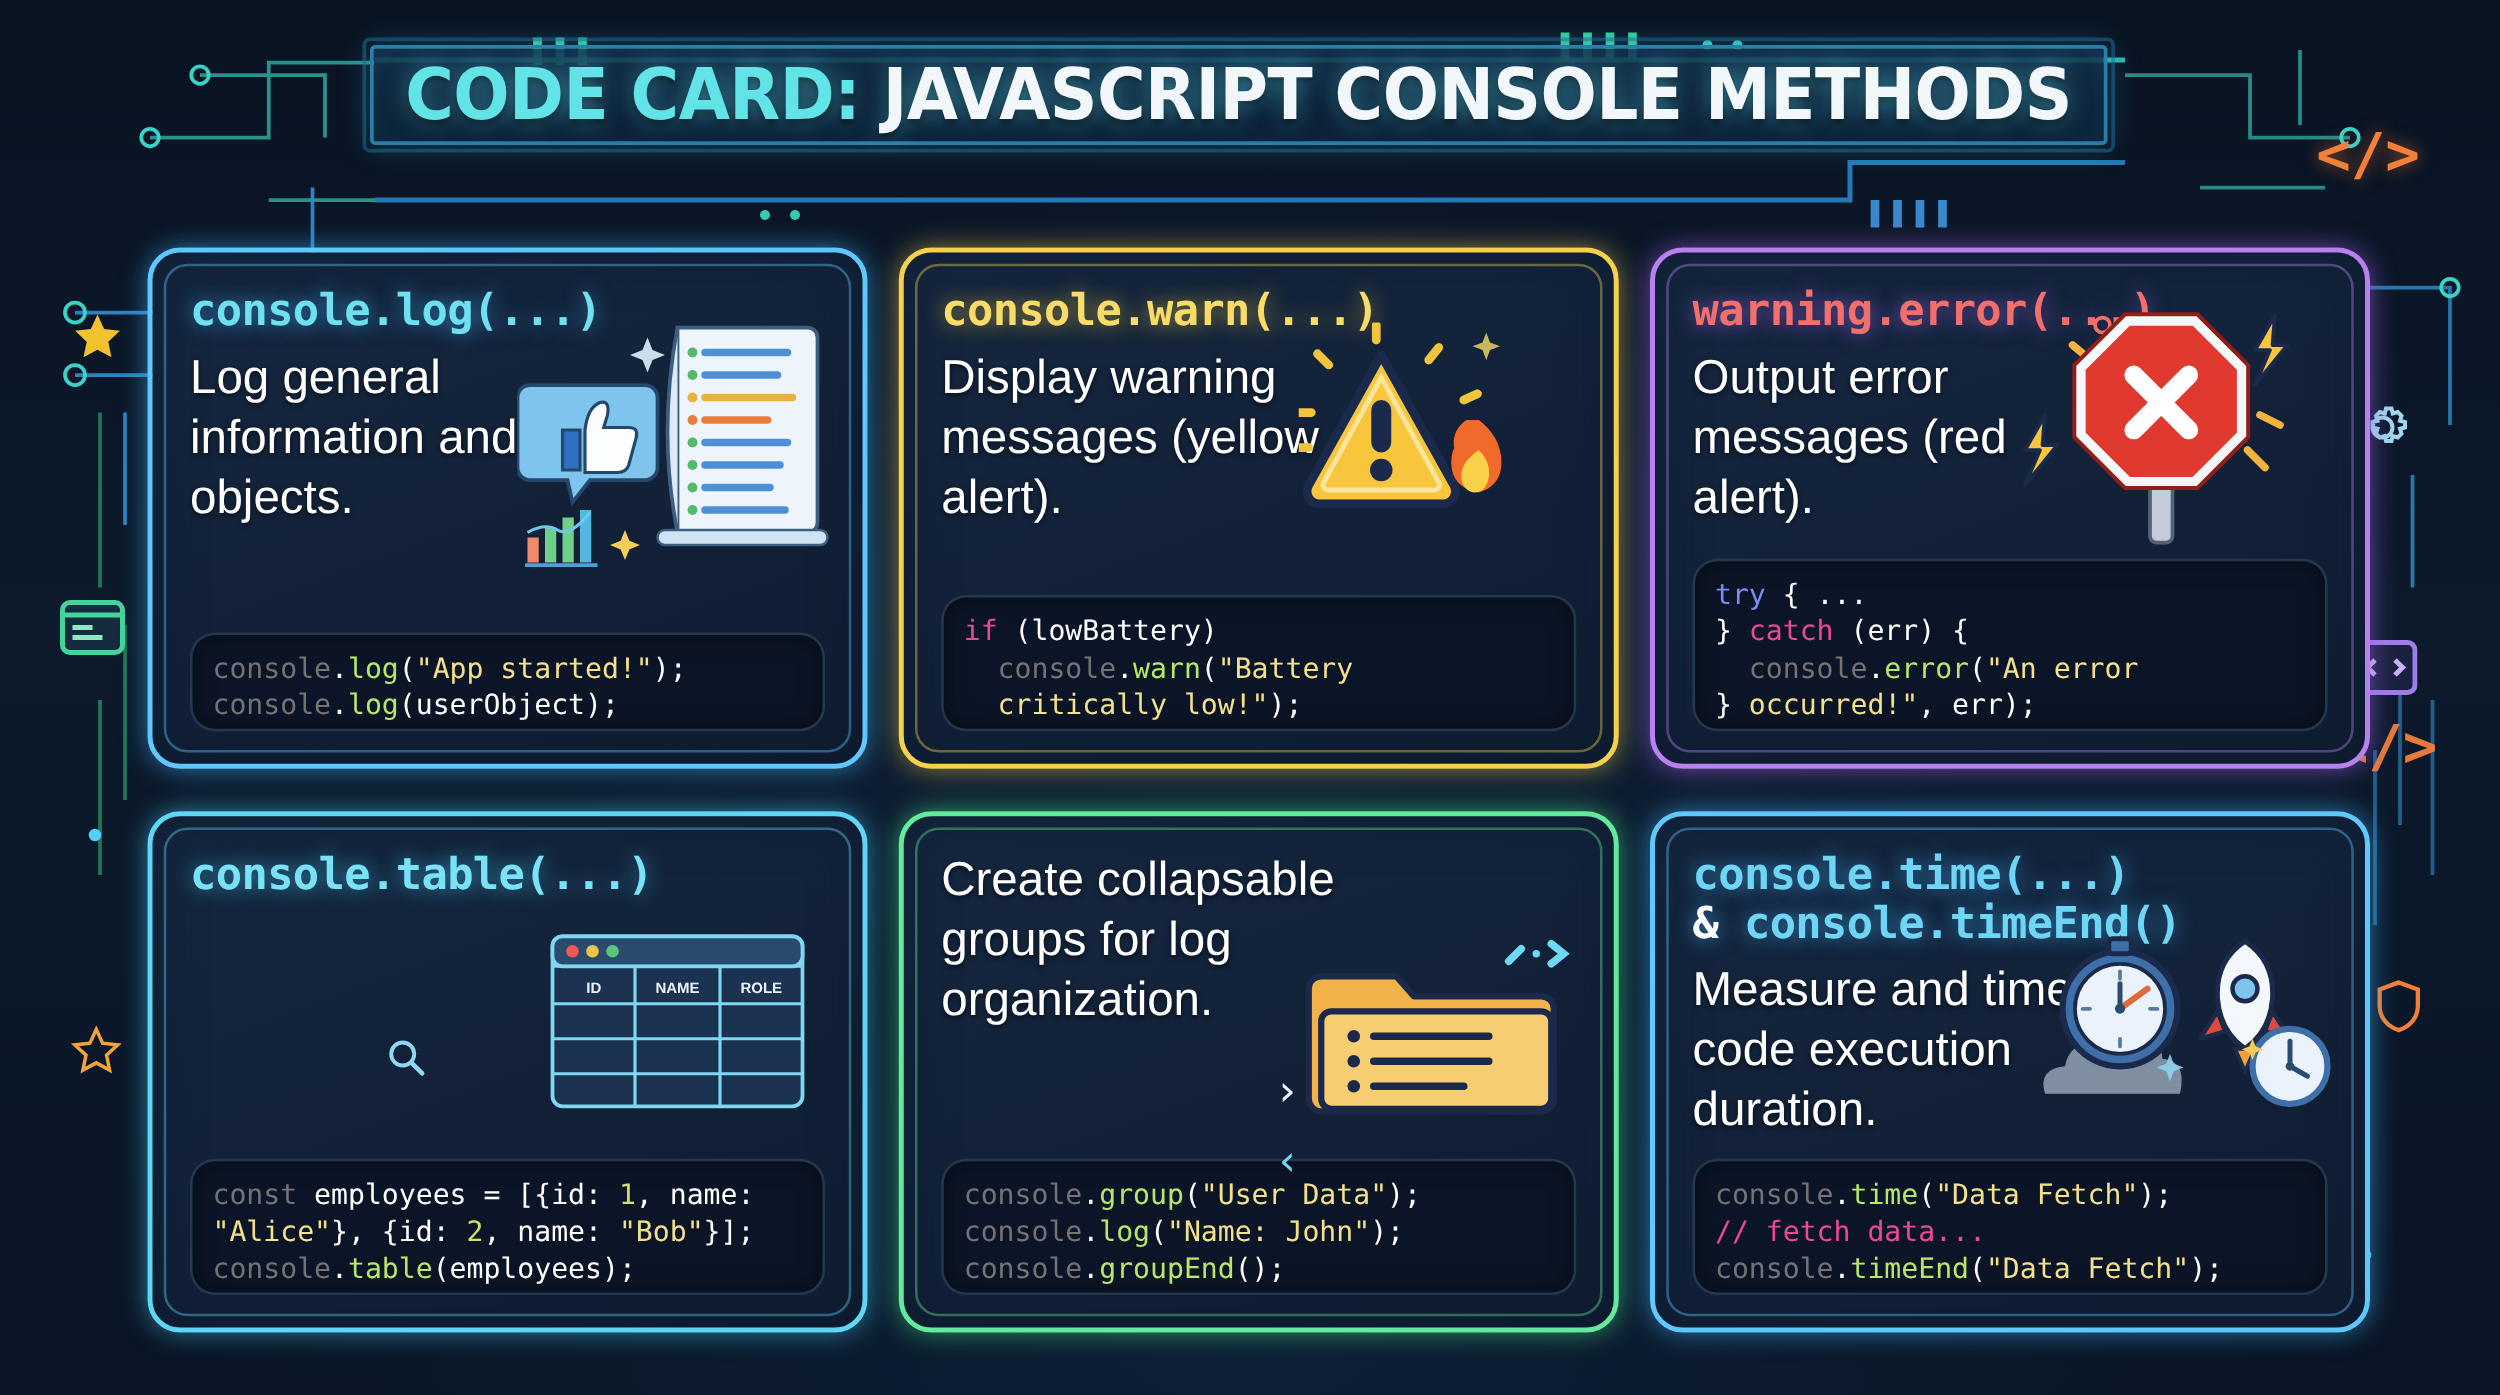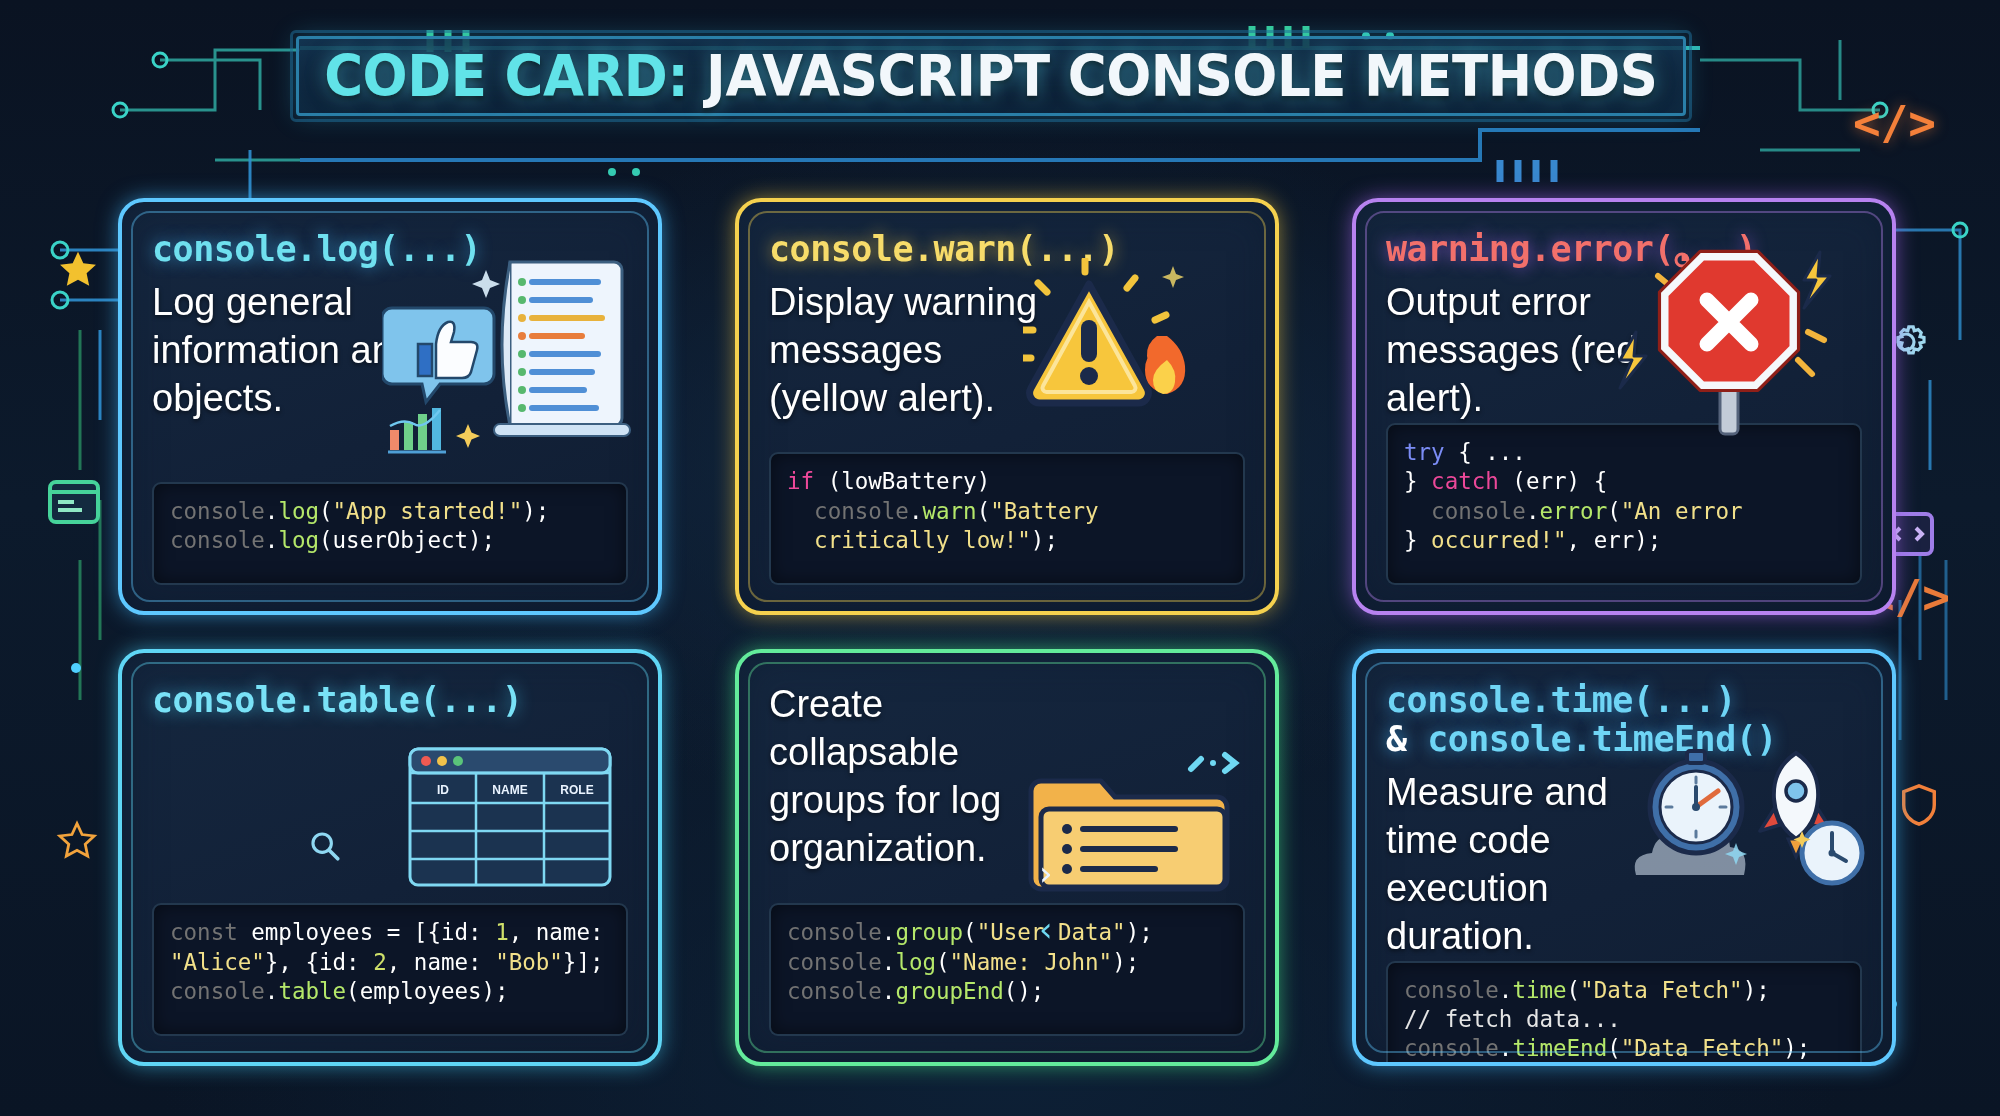--- a/index.html
+++ b/index.html
@@ -42,21 +42,21 @@
   #title .cyan{ color:#61e3e8; }
   #title .white{ color:#f2f7fb; }
 
   
   #grid{
     position:absolute; left:118px; top:198px;
     width:1778px; height:868px;
     display:grid;
     grid-template-columns:repeat(3,1fr);
     grid-template-rows:repeat(2,1fr);
-    gap:34px 73px;
+    gap:34px 25px;
   }
   .card{
     position:relative; border-radius:26px; padding:28px 30px 26px 30px;
     background:linear-gradient(160deg,#15273f 0%,#122138 55%,#101d31 100%);
     border:4px solid var(--bc);
     box-shadow:0 0 22px -2px var(--glow), inset 0 0 40px rgba(10,25,45,.6);
     display:flex; flex-direction:column;
     overflow:hidden;
   }
   .card::before{ 
@@ -75,31 +75,31 @@
     font-family:"Liberation Sans", sans-serif;
     font-size:38px; line-height:1.26; color:#ffffff; font-weight:400;
     max-width:62%;
     text-shadow:0 2px 4px rgba(0,0,0,.55);
     flex:0 0 auto;
   }
   .code{
     margin-top:auto;
     background:#0c1527;
     border:2px solid rgba(120,180,220,.22);
-    border-radius:9px;
-    padding:13px 16px 28px 16px;
+    border-radius:20px;
+    padding:13px 16px 4px 16px;
     font-family:"DejaVu Sans Mono", monospace;
     font-size:22.5px; line-height:1.30;
     color:#e8eef6;
     white-space:pre-wrap;
     box-shadow:inset 0 0 18px rgba(0,0,0,.5);
   }
   .t-obj{color:#737373}.t-fn{color:#b5e86a}.t-str{color:#f2e08a}
   .t-kw{color:#ec4899}.t-kw2{color:#7b8cf5}.t-num{color:#cfe06a}
-  .t-cm{color:#e5e5e5}.t-pl{color:#ffffff}
+  .t-cm{color:#ec4899}.t-pl{color:#ffffff}
 
   
   .art{ position:absolute; pointer-events:none; }
 
   
   .doc{ position:absolute; right:16px; top:54px; }
   
   .tri{ position:absolute; right:22px; top:56px; }
   
   .stop{ position:absolute; right:30px; top:38px; }

